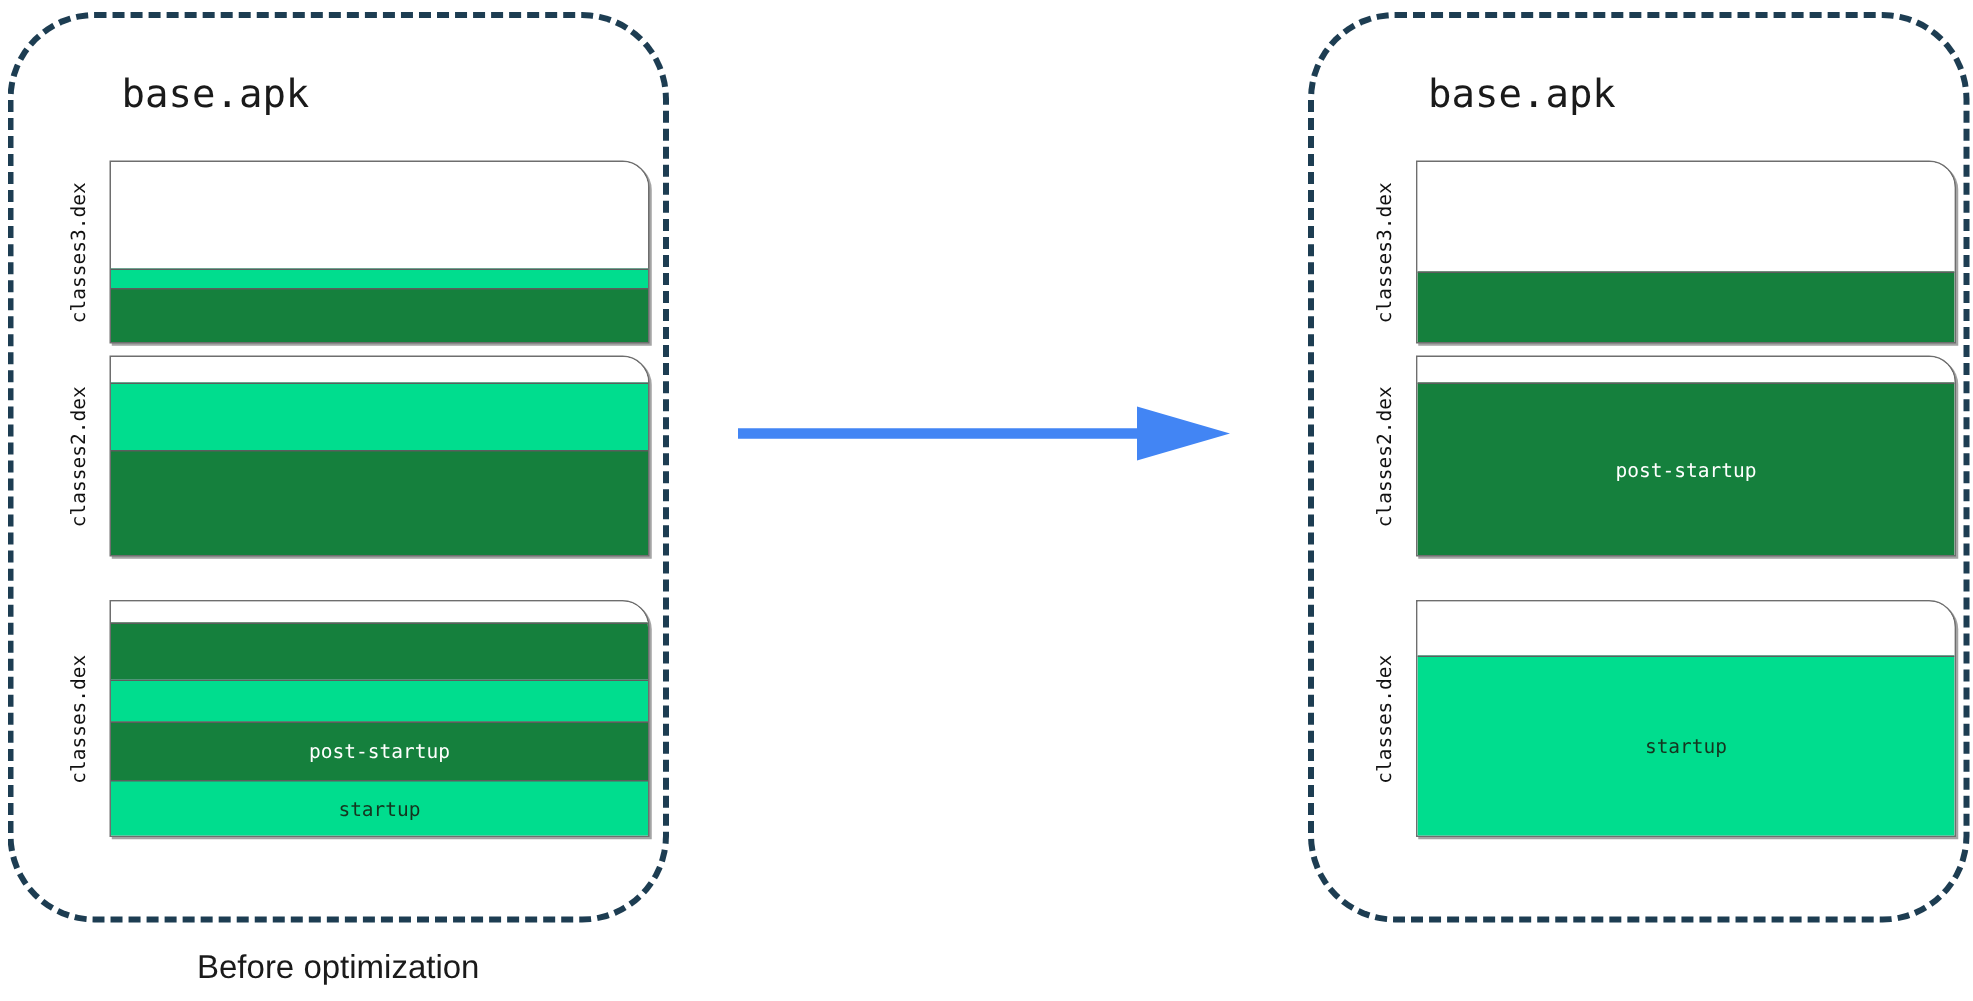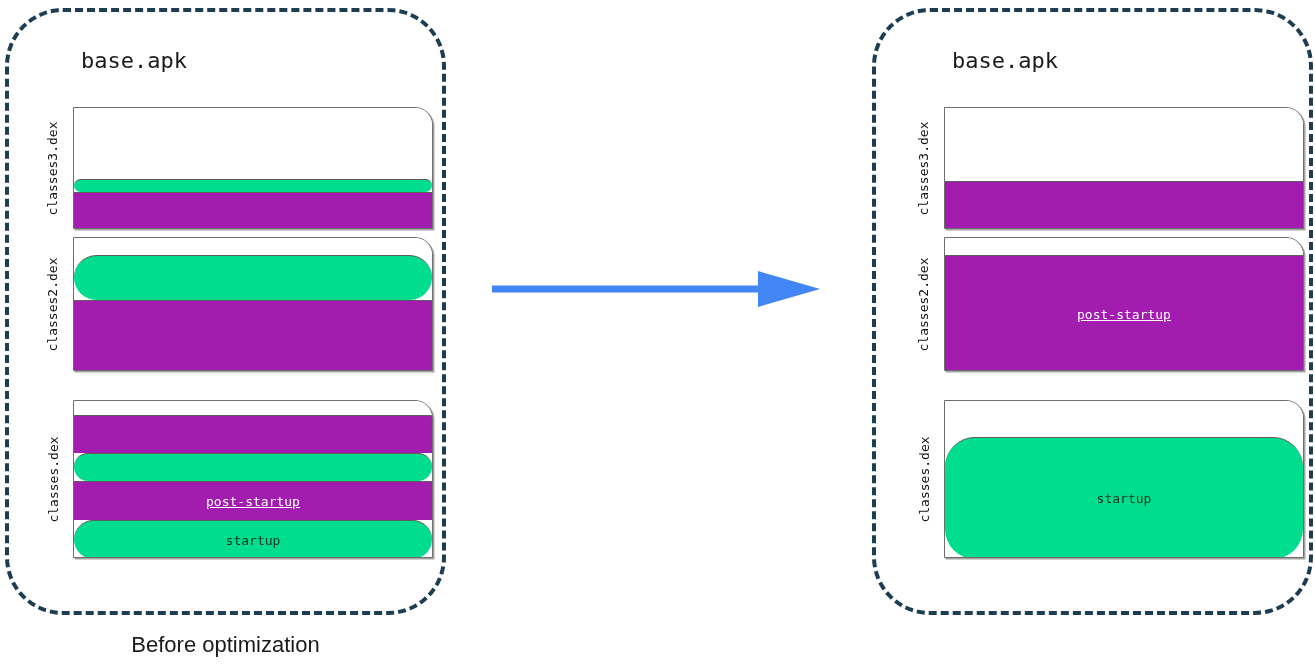--- a/index.html
+++ b/index.html
@@ -30,21 +30,21 @@
     box-sizing: border-box;
     background: #ffffff;
   }
   #panel-before { left: 5px;   top: 8px;  width: 441px; height: 607px; }
   #panel-after  { left: 872px; top: 8px;  width: 441px; height: 607px; }
 
   .apk-title {
     position: absolute;
     top: 36px;
     font-family: "DejaVu Sans Mono", "Liberation Mono", monospace;
-    font-size: 22px;
+    font-size: 26px;
     color: #1a1a1a;
     letter-spacing: 0px;
     white-space: nowrap;
   }
   #panel-before .apk-title { left: 72px; }
   #panel-after  .apk-title { left: 76px; }
 
   
   .dex-group {
     position: absolute;
@@ -90,22 +90,22 @@
     box-sizing: border-box;
     border-top: 1.5px solid #5d5d5d;
     display: flex;
     align-items: center;
     justify-content: center;
     font-family: "DejaVu Sans Mono", "Liberation Mono", monospace;
     font-size: 13px;
     color: #ffffff;
     white-space: nowrap;
   }
-  .seg.blue  { background: #a21caf; text-decoration: underline; }
-  .seg.green { background: #00dd8e; color: #15351f; border-radius: 30px; }
+  .seg.blue  { background: #15803d; }
+  .seg.green { background: #00dd8e; color: #15351f; }
   .seg.empty { background: #ffffff; border-top: none; }
 
   
   .arrow-wrap {
     position: absolute;
     left: 490px;
     top: 266px;
     width: 340px;
     height: 46px;
   }

